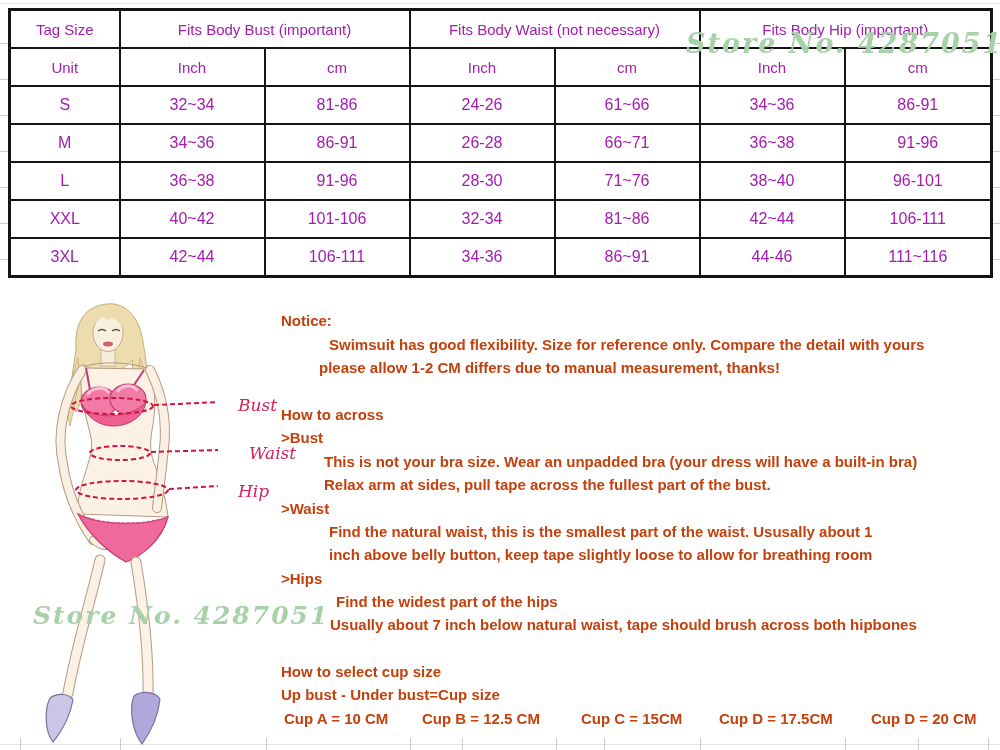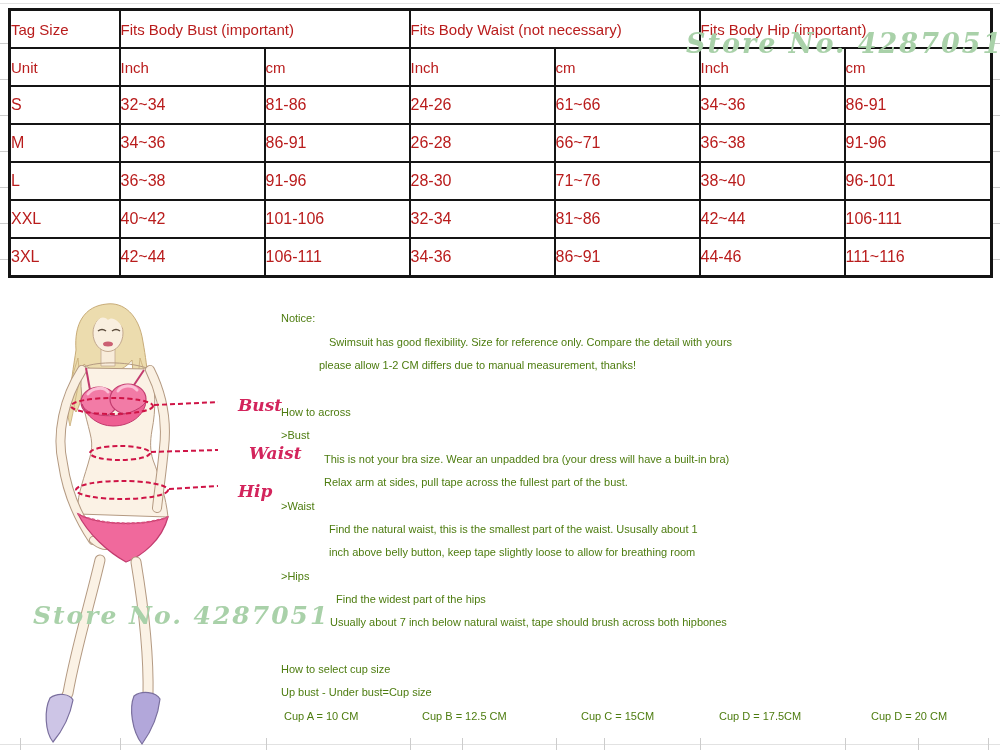--- a/index.html
+++ b/index.html
@@ -2,40 +2,40 @@
 <html><head>
 <meta charset="utf-8">
 <style>
   html,body{margin:0;padding:0;background:#fff}
   .canvas{position:relative;width:1000px;height:750px;background:#ffffff;overflow:hidden;
           font-family:"Liberation Sans",sans-serif}
 
   
   table.size{position:absolute;left:8px;top:8px;width:982px;border-collapse:collapse;
              table-layout:fixed;border:3px solid #141414;background:#fff}
-  table.size td{border:2px solid #141414;text-align:left;vertical-align:middle;
-                color:#b91c1c;height:36px;padding:0;font-size:16px;overflow:hidden;white-space:nowrap}
+  table.size td{border:2px solid #141414;text-align:center;vertical-align:middle;
+                color:#a21caf;height:36px;padding:0;font-size:16px;overflow:hidden;white-space:nowrap}
   table.size tr.hdr td,table.size tr.unit td{font-size:15px}
 
   
   .tick{position:absolute;background:#cccccc}
   .faintline{position:absolute;background:#e2e2e2}
 
   
   .wm{position:absolute;font-family:"DejaVu Serif",serif;font-style:italic;font-weight:bold;
       color:#a9d1a9;letter-spacing:2px;white-space:nowrap;z-index:5}
   .wm-top{left:686px;top:28px;font-size:27px}
   .wm-bottom{left:33px;top:601px;font-size:25px}
 
   
-  .txt{position:absolute;white-space:nowrap;font-weight:normal;font-size:11px;color:#4d7c0f}
+  .txt{position:absolute;white-space:nowrap;font-weight:bold;font-size:15px;color:#c2410c}
 
   
   .fig-label{position:absolute;font-family:"DejaVu Serif",serif;font-style:italic;
-             font-weight:bold;font-size:17px;color:#d3245c;white-space:nowrap}
+             font-weight:normal;font-size:17px;color:#d3245c;white-space:nowrap}
   .figure-svg{position:absolute;left:20px;top:298px;width:260px;height:450px}
 </style>
 </head>
 <body>
 
 <div class="canvas">
 
   <div class="faintline" style="left:0;top:3px;width:1000px;height:1px"></div>
   <div class="faintline" style="left:0;top:744px;width:1000px;height:1px"></div>
   <div class="tick" style="left:0;top:43px;width:8px;height:1px"></div>

